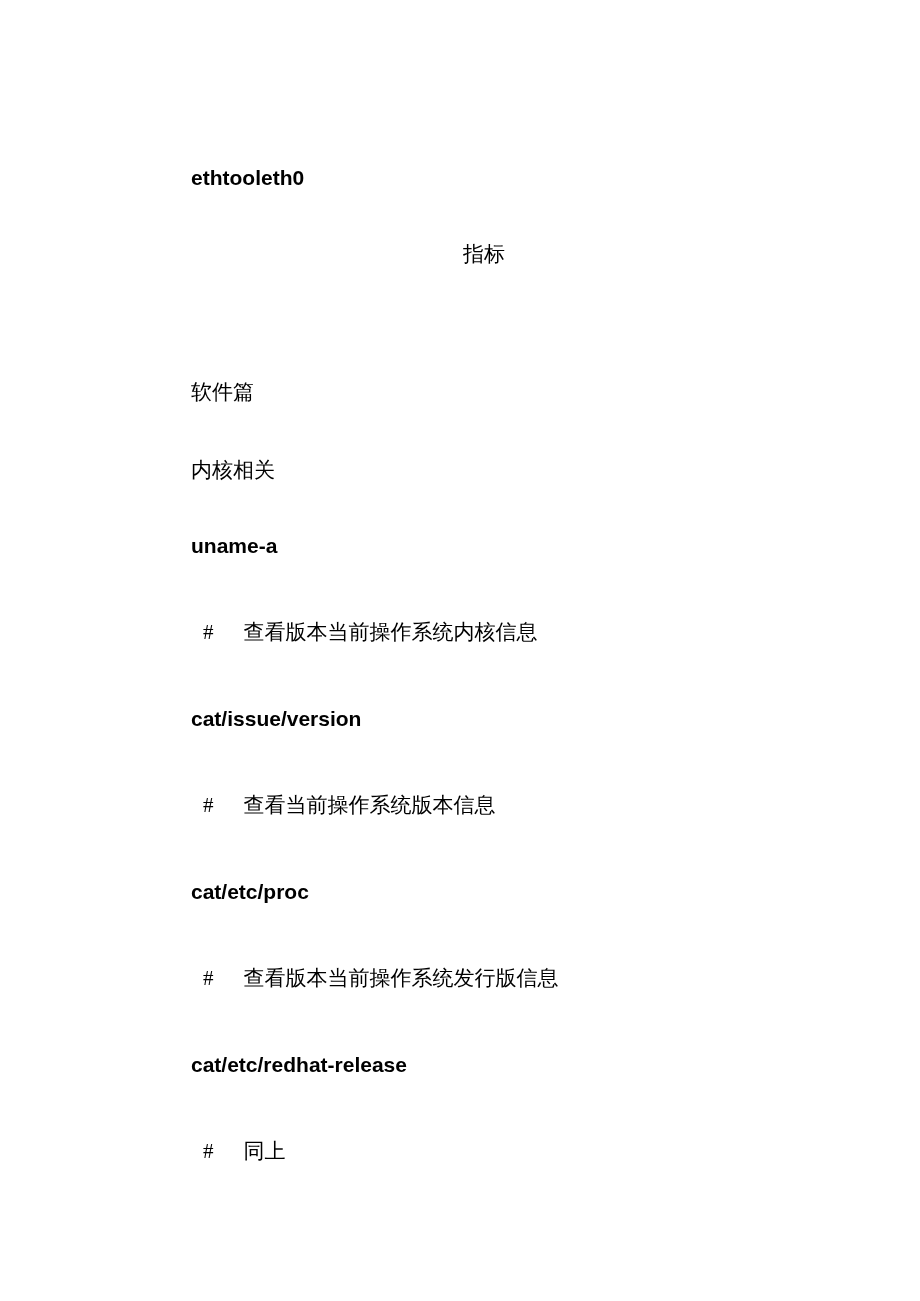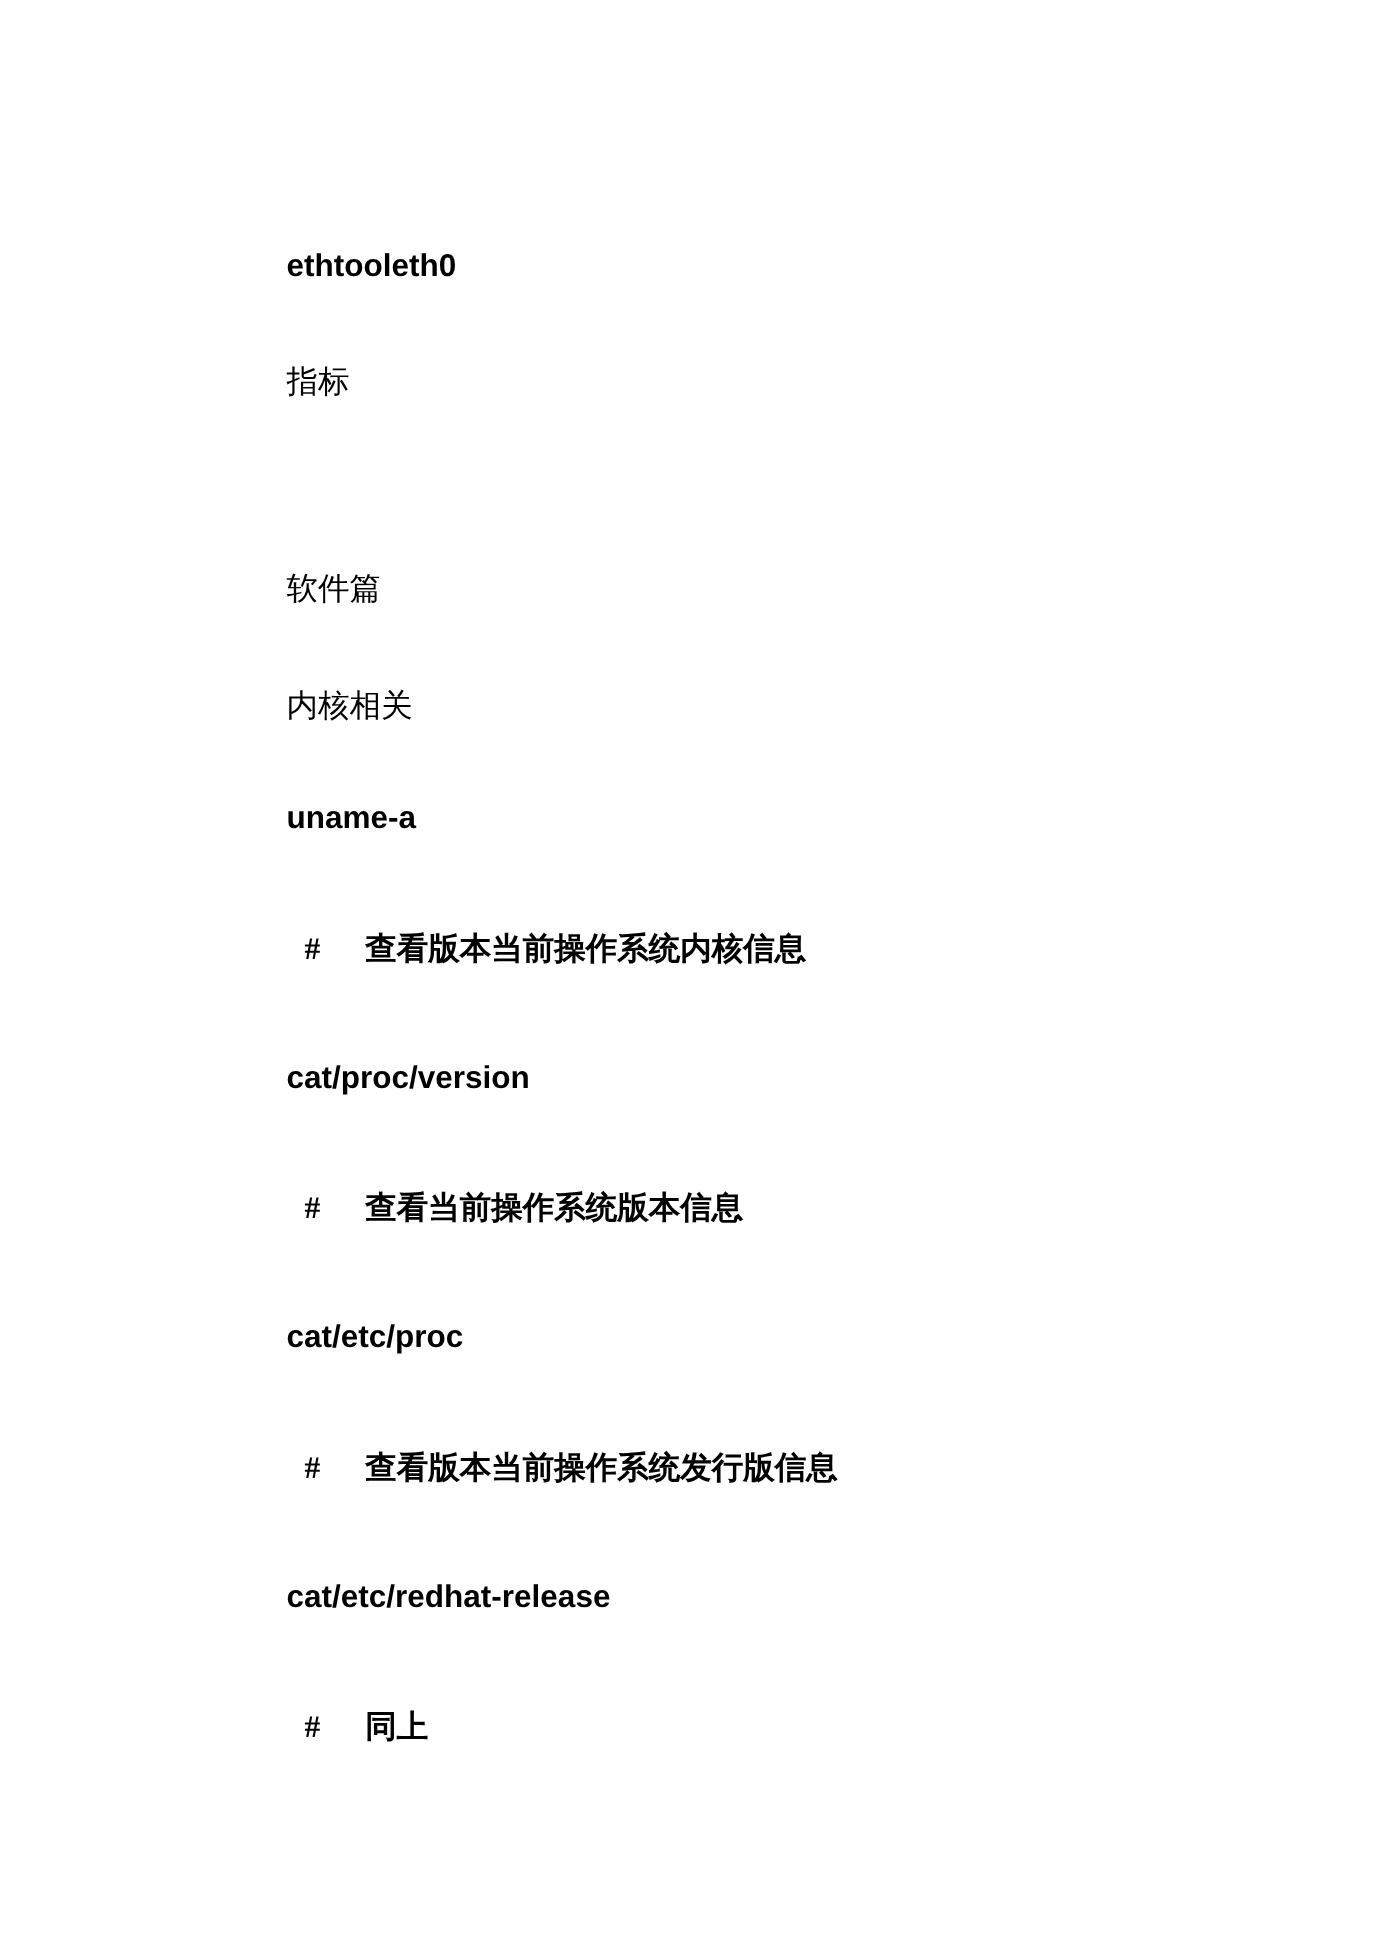--- a/index.html
+++ b/index.html
@@ -22,27 +22,27 @@
       color: #000000;
     }
     .para {
       font-size: 21px;
       margin-bottom: 50px;
       color: #000000;
       font-family: "SimSun", serif;
     }
     .section-gap {
       margin-bottom: 110px;
+      text-align: center;
     }
     .comment {
       font-size: 21px;
       margin-bottom: 50px;
       color: #000000;
       font-family: "SimSun", serif;
-      font-weight: bold;
     }
     .hash {
       display: inline-block;
       margin-right: 18px;
     }
   </style>
 </head>
 <body>
 
 <div class="heading">ethtooleth0</div>
@@ -52,21 +52,21 @@
 <div class="para">软件篇</div>
 
 <div class="para">内核相关</div>
 
 <div class="heading">uname-a</div>
 
 <div class="comment">
   <span class="hash">#</span><span>查看版本当前操作系统内核信息</span>
 </div>
 
-<div class="heading">cat/proc/version</div>
+<div class="heading">cat/issue/version</div>
 
 <div class="comment">
   <span class="hash">#</span><span>查看当前操作系统版本信息</span>
 </div>
 
 <div class="heading">cat/etc/proc</div>
 
 <div class="comment">
   <span class="hash">#</span><span>查看版本当前操作系统发行版信息</span>
 </div>

